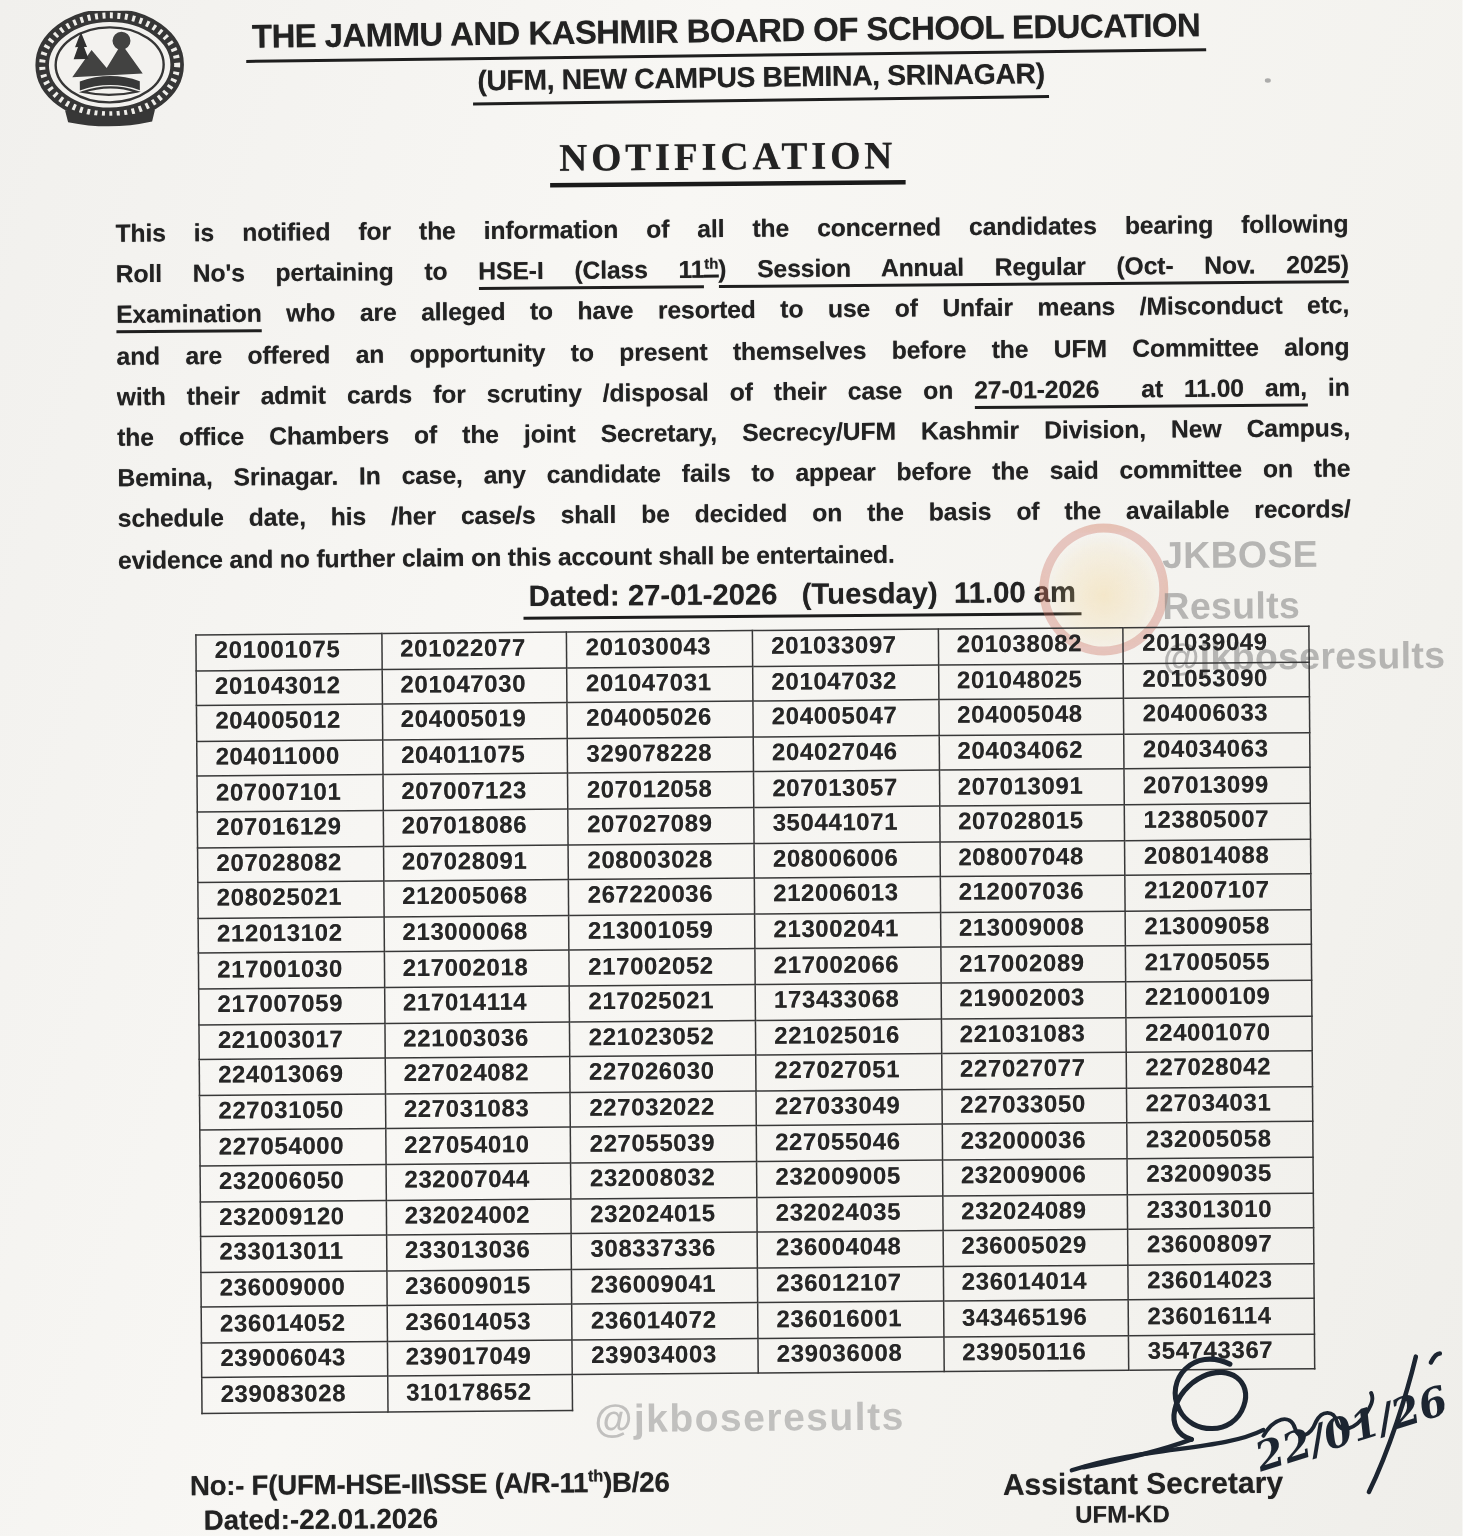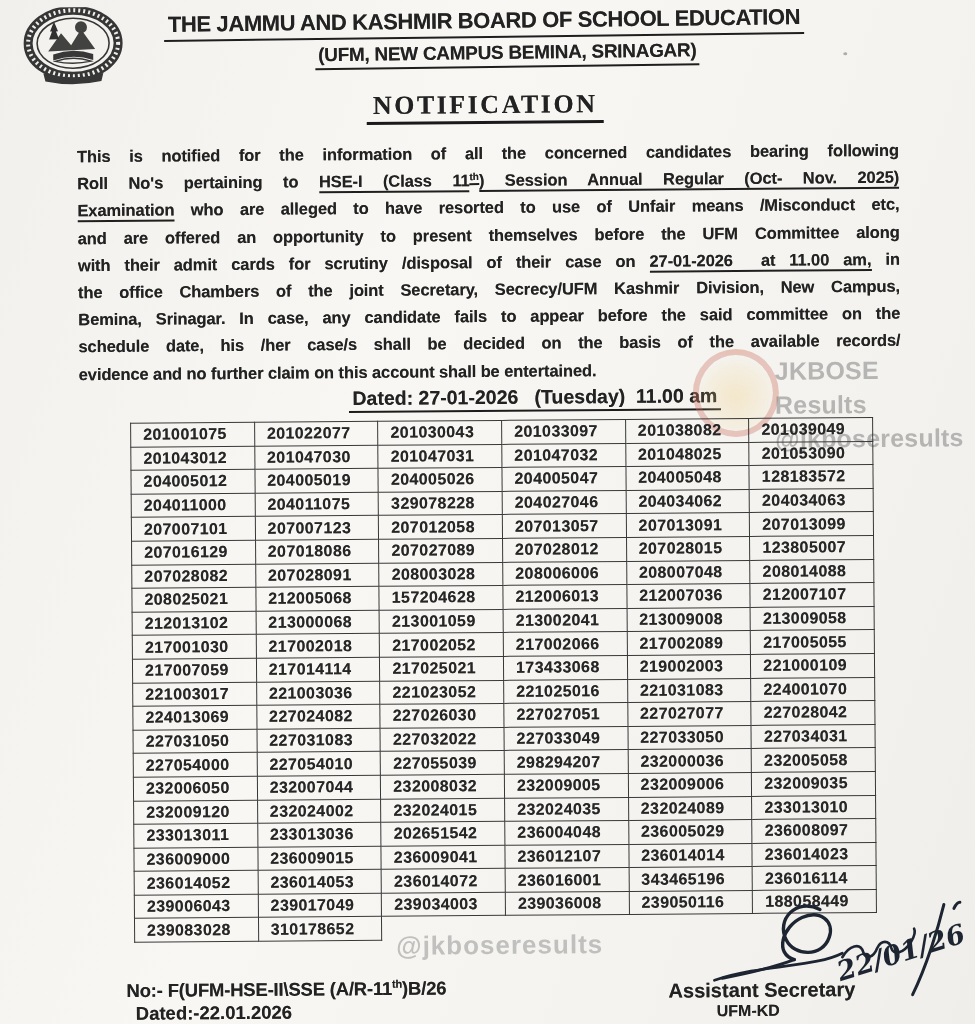--- a/index.html
+++ b/index.html
@@ -117,21 +117,21 @@
           <td>201047032</td>
           <td>201048025</td>
           <td>201053090</td>
         </tr>
         <tr>
           <td>204005012</td>
           <td>204005019</td>
           <td>204005026</td>
           <td>204005047</td>
           <td>204005048</td>
-          <td>128183572</td>
+          <td>204006033</td>
         </tr>
         <tr>
           <td>204011000</td>
           <td>204011075</td>
           <td>329078228</td>
           <td>204027046</td>
           <td>204034062</td>
           <td>204034063</td>
         </tr>
         <tr>
@@ -139,36 +139,36 @@
           <td>207007123</td>
           <td>207012058</td>
           <td>207013057</td>
           <td>207013091</td>
           <td>207013099</td>
         </tr>
         <tr>
           <td>207016129</td>
           <td>207018086</td>
           <td>207027089</td>
-          <td>207028012</td>
+          <td>350441071</td>
           <td>207028015</td>
           <td>123805007</td>
         </tr>
         <tr>
           <td>207028082</td>
           <td>207028091</td>
           <td>208003028</td>
           <td>208006006</td>
           <td>208007048</td>
           <td>208014088</td>
         </tr>
         <tr>
           <td>208025021</td>
           <td>212005068</td>
-          <td>157204628</td>
+          <td>267220036</td>
           <td>212006013</td>
           <td>212007036</td>
           <td>212007107</td>
         </tr>
         <tr>
           <td>212013102</td>
           <td>213000068</td>
           <td>213001059</td>
           <td>213002041</td>
           <td>213009008</td>
@@ -211,21 +211,21 @@
           <td>227031083</td>
           <td>227032022</td>
           <td>227033049</td>
           <td>227033050</td>
           <td>227034031</td>
         </tr>
         <tr>
           <td>227054000</td>
           <td>227054010</td>
           <td>227055039</td>
-          <td>298294207</td>
+          <td>227055046</td>
           <td>232000036</td>
           <td>232005058</td>
         </tr>
         <tr>
           <td>232006050</td>
           <td>232007044</td>
           <td>232008032</td>
           <td>232009005</td>
           <td>232009006</td>
           <td>232009035</td>
@@ -234,21 +234,21 @@
           <td>232009120</td>
           <td>232024002</td>
           <td>232024015</td>
           <td>232024035</td>
           <td>232024089</td>
           <td>233013010</td>
         </tr>
         <tr>
           <td>233013011</td>
           <td>233013036</td>
-          <td>202651542</td>
+          <td>308337336</td>
           <td>236004048</td>
           <td>236005029</td>
           <td>236008097</td>
         </tr>
         <tr>
           <td>236009000</td>
           <td>236009015</td>
           <td>236009041</td>
           <td>236012107</td>
           <td>236014014</td>
@@ -261,21 +261,21 @@
           <td>236016001</td>
           <td>343465196</td>
           <td>236016114</td>
         </tr>
         <tr>
           <td>239006043</td>
           <td>239017049</td>
           <td>239034003</td>
           <td>239036008</td>
           <td>239050116</td>
-          <td>188058449</td>
+          <td>354743367</td>
         </tr>
         <tr>
           <td>239083028</td>
           <td>310178652</td>
           <td class="empty"></td>
           <td class="empty"></td>
           <td class="empty"></td>
           <td class="empty"></td>
         </tr>
       </tbody>

